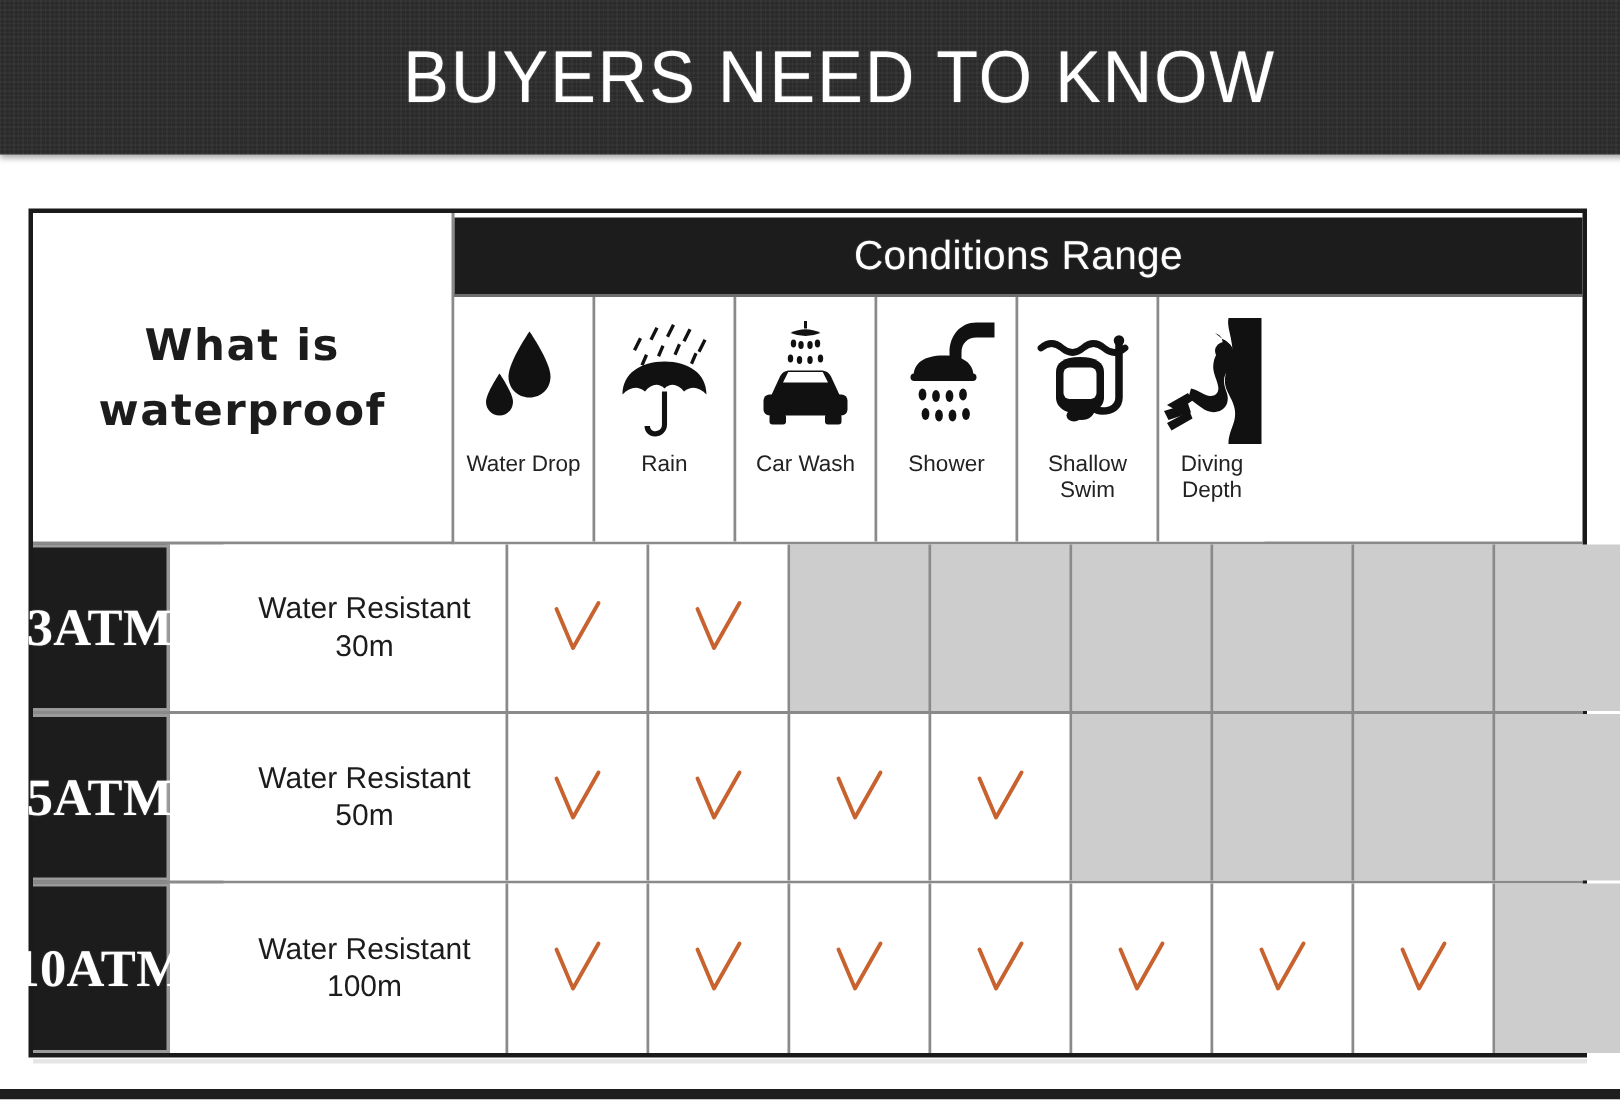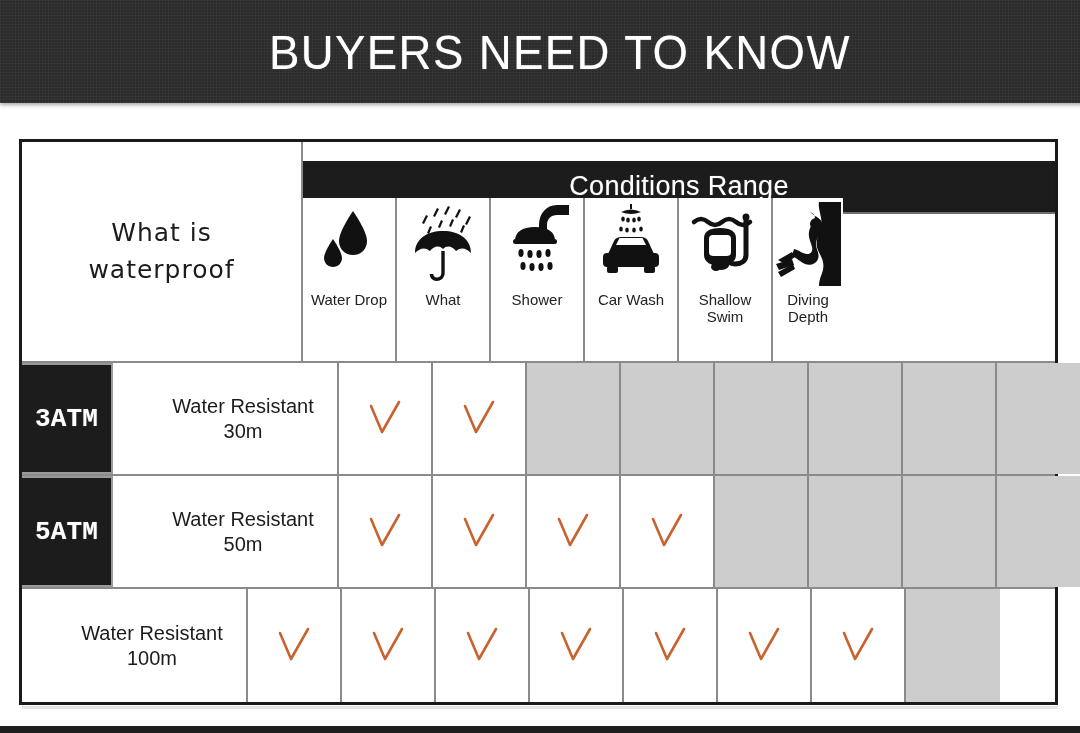--- a/index.html
+++ b/index.html
@@ -51,58 +51,57 @@
   
 
   
   .cond-range{
     position:absolute;left:281px;top:3px;
     width:752px;height:53px;
     background:#1c1c1c;
     display:flex;align-items:center;justify-content:center;
     box-sizing:border-box;
     border-bottom:2px solid #6e6e6e;
-    margin-top:16px;
   }
   .cond-range-label{
     color:#ffffff;font-size:27px;font-weight:400;letter-spacing:.3px;
     font-family:"Liberation Sans", sans-serif;
     text-shadow:0 0 1px rgba(255,255,255,.4);
   }
 
   
   .what-cell{
     position:absolute;left:0px;top:0px;width:281px;height:221px;
     display:flex;align-items:center;justify-content:center;
     border-right:2px solid #8a8a8a;
     border-bottom:2px solid #8a8a8a;
     box-sizing:border-box;
     background:#fff;
   }
   .what-cell-label{
     font-family:"DejaVu Sans", sans-serif;
-    font-size:25px;color:#1c1c1c;text-align:center;line-height:1.45;
-    letter-spacing:1px;font-weight:400;
+    font-size:29px;color:#1c1c1c;text-align:center;line-height:1.45;
+    letter-spacing:1px;font-weight:700;
     white-space:pre-line;
   }
 
   
   .cond-head-row{
     position:absolute;left:281px;top:56px;width:752px;height:165px;
     display:flex;
     border-bottom:2px solid #8a8a8a;
     box-sizing:border-box;
   }
   .cond-head{
     width:94px;height:100%;
     border-right:2px solid #8a8a8a;
     box-sizing:border-box;
     display:flex;flex-direction:column;align-items:center;
     justify-content:flex-start;
-    padding-top:0;
+    padding-top:10px;
     background:#fff;
   }
   .cond-head:last-child{border-right:none;width:70px;}
   .cond-icon{
     height:92px;width:88px;
     display:flex;align-items:center;justify-content:center;
   }
   .cond-icon svg{display:block;}
   .cond-label{
     font-size:15px;color:#222;text-align:center;line-height:1.12;
@@ -125,22 +124,22 @@
   .atm-cell{
     width:91px;height:100%;
     background:#1c1c1c;
     display:flex;align-items:center;justify-content:center;
     box-sizing:border-box;
     border:2px solid #9a9a9a;
     border-left:none;
     flex:0 0 91px;
   }
   .atm-label{
-    color:#ffffff;font-size:26px;font-weight:700;letter-spacing:.2px;
-    font-family:Liberation Mono, monospace;
+    color:#ffffff;font-size:35px;font-weight:700;letter-spacing:.2px;
+    font-family:Liberation Serif, serif;
     text-shadow:0 0 1px rgba(255,255,255,.35);
   }
 
   .desc-cell{
     width:190px;height:100%;
     display:flex;align-items:center;justify-content:center;
     border-right:2px solid #8a8a8a;
     box-sizing:border-box;
     background:#fff;flex:0 0 190px;margin-left:36px;
   }
@@ -211,42 +210,21 @@
             <path d="M57 21 l4 -8 2 1 -4 8 Z"></path>
             <path d="M19 30 l3 -7 2 1 -3 7 Z"></path>
             <path d="M30 24 l3 -7 2 1 -3 7 Z"></path>
             <path d="M41 23 l3 -7 2 1 -3 7 Z"></path>
             <path d="M52 29 l3 -7 2 1 -3 7 Z"></path>
           </g>
           <path d="M7 50 C7 36 19 28 35 28 C51 28 63 36 63 50 C58 45 53 44 48 48 C44 43 39 42 35 46 C31 42 26 43 22 48 C17 44 12 45 7 50 Z" fill="#111"></path>
           <path d="M33.3 48 h3.4 v22 c0 5 -4 8 -8 8 c-4 0 -7 -3 -7 -7 h3.6 c0 2 1.6 3.5 3.5 3.5 c2 0 4.5 -1.3 4.5 -4.3 Z" fill="#111"></path>
         </svg>
       </div>
-      <div class="cond-label">What</div>
-    </div>
-
-    <div class="cond-head">
-      <div class="cond-icon">
-        <svg width="72" height="86" viewBox="0 0 72 86">
-          <path d="M56 4 h12 v10 h-12 c-6 0 -10 4 -10 10 v8 h-8 v-8 c0 -11 7 -20 18 -20 Z" fill="#111"></path>
-          <path d="M14 40 c0 -9 7 -14 20 -14 c13 0 20 5 20 14 Z" fill="#111"></path>
-          <rect x="12" y="38" width="44" height="5" rx="2.5" fill="#111"></rect>
-          <g fill="#111">
-            <ellipse cx="20" cy="52" rx="2.6" ry="4"></ellipse>
-            <ellipse cx="29" cy="53" rx="2.6" ry="4"></ellipse>
-            <ellipse cx="38" cy="53" rx="2.6" ry="4"></ellipse>
-            <ellipse cx="47" cy="52" rx="2.6" ry="4"></ellipse>
-            <ellipse cx="22" cy="65" rx="2.6" ry="4"></ellipse>
-            <ellipse cx="31" cy="66" rx="2.6" ry="4"></ellipse>
-            <ellipse cx="40" cy="66" rx="2.6" ry="4"></ellipse>
-            <ellipse cx="49" cy="65" rx="2.6" ry="4"></ellipse>
-          </g>
-        </svg>
-      </div>
-      <div class="cond-label">Shower</div>
+      <div class="cond-label">Rain</div>
     </div>
 
     <div class="cond-head">
       <div class="cond-icon">
         <svg width="70" height="84" viewBox="0 0 70 84">
           <g fill="#111">
             <path d="M34 2 h2 v5 h-2 Z"></path>
             <path d="M25 10 q10 -5 20 0 q-10 4 -20 0 Z"></path>
             <ellipse cx="27" cy="17" rx="1.8" ry="2.6"></ellipse>
             <ellipse cx="32" cy="18" rx="1.8" ry="2.6"></ellipse>
@@ -260,20 +238,41 @@
           <path d="M12 52 l6 -13 c1.5 -3 4 -4 7 -4 h20 c3 0 5.5 1 7 4 l6 13 Z" fill="#111"></path>
           <path d="M20 43 l3.5 -7 h23 l3.5 7 Z" fill="#fff"></path>
           <rect x="7" y="51" width="56" height="14" rx="4" fill="#111"></rect>
           <rect x="11" y="64" width="11" height="7" rx="2" fill="#111"></rect>
           <rect x="48" y="64" width="11" height="7" rx="2" fill="#111"></rect>
         </svg>
       </div>
       <div class="cond-label">Car Wash</div>
     </div>
 
+    <div class="cond-head">
+      <div class="cond-icon">
+        <svg width="72" height="86" viewBox="0 0 72 86">
+          <path d="M56 4 h12 v10 h-12 c-6 0 -10 4 -10 10 v8 h-8 v-8 c0 -11 7 -20 18 -20 Z" fill="#111"></path>
+          <path d="M14 40 c0 -9 7 -14 20 -14 c13 0 20 5 20 14 Z" fill="#111"></path>
+          <rect x="12" y="38" width="44" height="5" rx="2.5" fill="#111"></rect>
+          <g fill="#111">
+            <ellipse cx="20" cy="52" rx="2.6" ry="4"></ellipse>
+            <ellipse cx="29" cy="53" rx="2.6" ry="4"></ellipse>
+            <ellipse cx="38" cy="53" rx="2.6" ry="4"></ellipse>
+            <ellipse cx="47" cy="52" rx="2.6" ry="4"></ellipse>
+            <ellipse cx="22" cy="65" rx="2.6" ry="4"></ellipse>
+            <ellipse cx="31" cy="66" rx="2.6" ry="4"></ellipse>
+            <ellipse cx="40" cy="66" rx="2.6" ry="4"></ellipse>
+            <ellipse cx="49" cy="65" rx="2.6" ry="4"></ellipse>
+          </g>
+        </svg>
+      </div>
+      <div class="cond-label">Shower</div>
+    </div>
+
 
 
     <div class="cond-head">
       <div class="cond-icon">
         <svg width="74" height="80" viewBox="0 0 74 80">
           <g fill="none" stroke="#111" stroke-width="4.5" stroke-linecap="round">
             <path d="M6 18 q7 -6 14 0 t14 0 t14 0 t14 0"></path>
           </g>
           <circle cx="58" cy="13" r="3.5" fill="#111"></circle>
           <path d="M58 15 v36 c0 6 -5 9 -11 9 c-5 0 -8 -3 -8 -7" fill="none" stroke="#111" stroke-width="5"></path>
@@ -364,20 +363,23 @@
             </svg>
           </div>
         <div class="cell off"></div>
         <div class="cell off"></div>
         <div class="cell off"></div>
         <div class="cell off"></div>
       </div>
     </div>
 
     <div class="data-row">
+      <div class="atm-cell">
+        <span class="atm-label">10ATM</span>
+      </div>
       <div class="desc-cell">
         <span class="desc-label">Water Resistant
 100m</span>
       </div>
       <div class="cells">
         <div class="cell">
             <svg width="34" height="38" viewBox="0 0 34 38" class="tick">
               <path d="M3 6 L14 32 L31 2" fill="none" stroke="#c8622e" stroke-width="2.6" stroke-linecap="round" stroke-linejoin="round"></path>
             </svg>
           </div>

